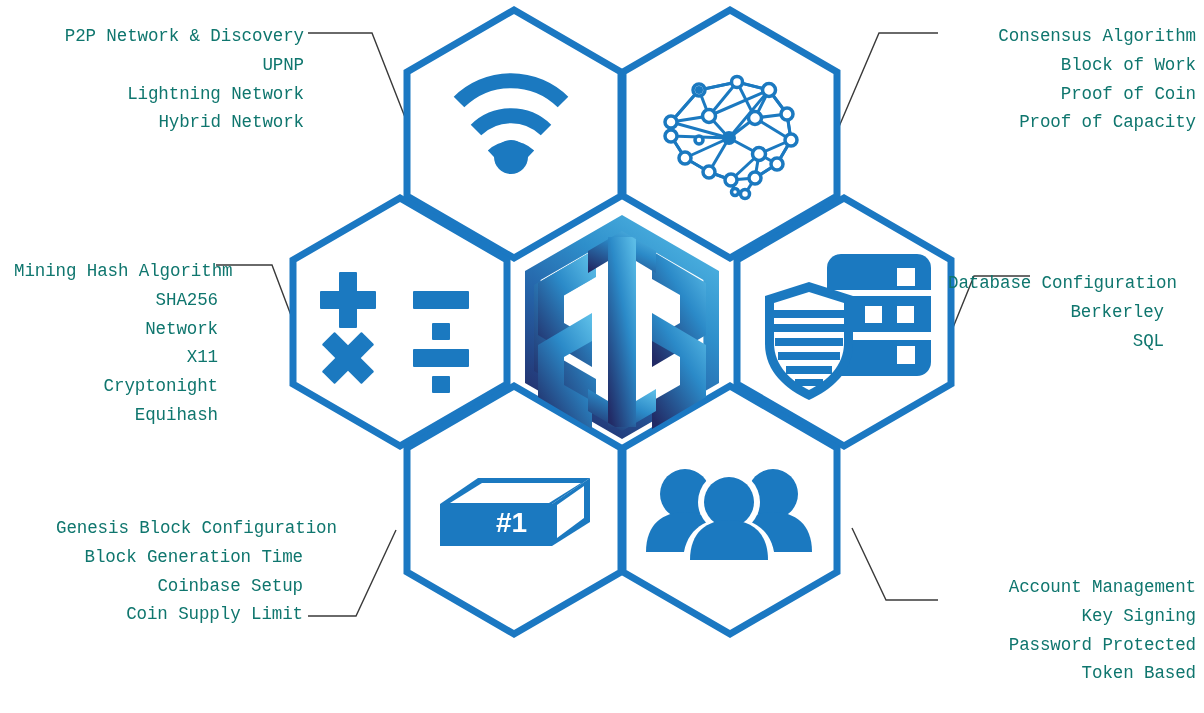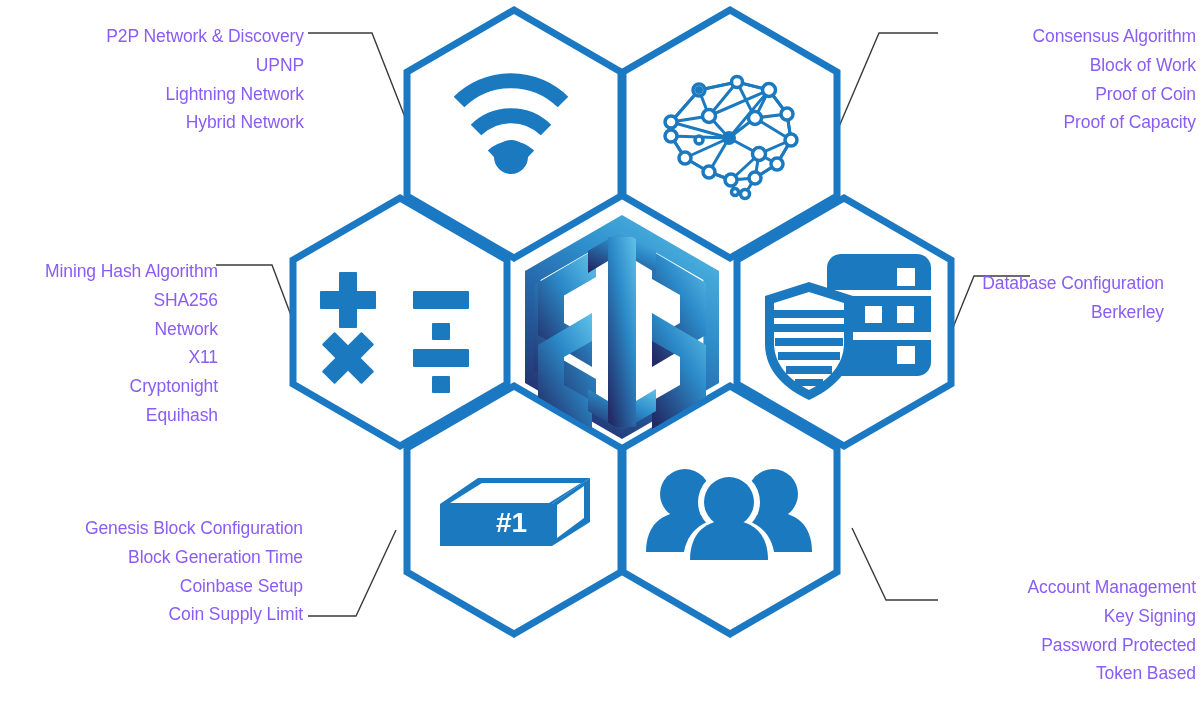--- a/index.html
+++ b/index.html
@@ -35,22 +35,22 @@
   }
   .leader-line {
     fill: none;
     stroke: #3a3a3a;
     stroke-width: 1.4;
     stroke-linejoin: miter;
     stroke-linecap: butt;
   }
   .label-group {
     position: absolute;
-    font-family: Liberation Sans, sans-serif;
-    color: #8b5cf6;
+    font-family: Liberation Mono, monospace;
+    color: #0f766e;
     font-size: 17.5px;
     line-height: 28.8px;
     white-space: nowrap;
     letter-spacing: -0.1px;
   }
   .label-group.align-right { text-align: right; }
   .label-group.align-left  { text-align: right; }
   .label-line { display: block; }
 
   
@@ -311,20 +311,21 @@
     <span class="label-line">SHA256</span>
     <span class="label-line">Network</span>
     <span class="label-line">X11</span>
     <span class="label-line">Cryptonight</span>
     <span class="label-line">Equihash</span>
   </div>
 
   <div class="label-group align-left" id="labels-database">
     <span class="label-line">Database Configuration</span>
     <span class="label-line">Berkerley</span>
+    <span class="label-line">SQL</span>
   </div>
 
   <div class="label-group align-left" id="labels-accounts">
     <span class="label-line">Account Management</span>
     <span class="label-line">Key Signing</span>
     <span class="label-line">Password Protected</span>
     <span class="label-line">Token Based</span>
   </div>
 
   <div class="label-group align-right" id="labels-genesis">

